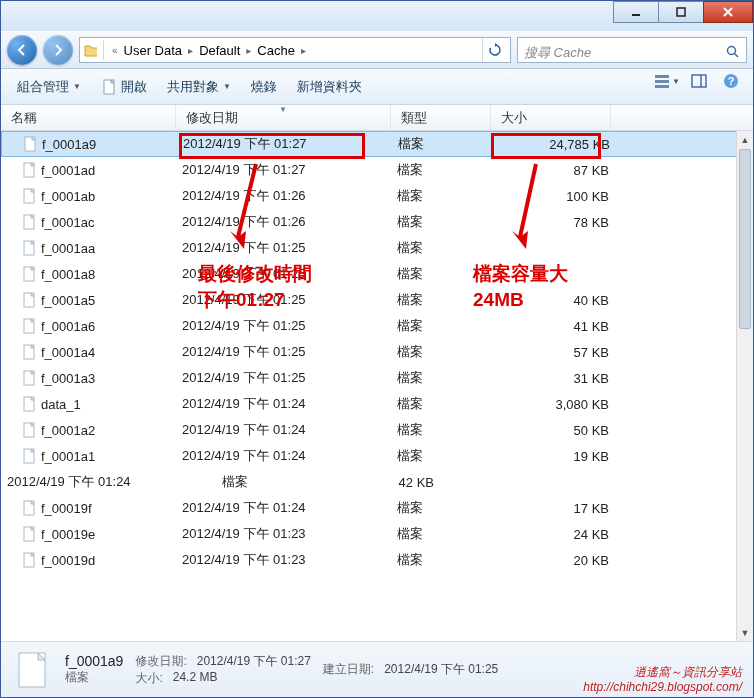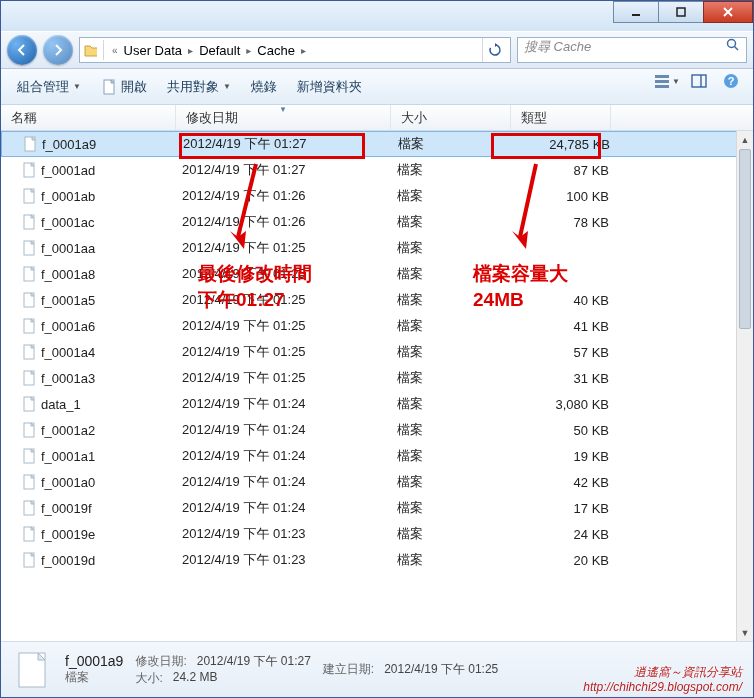--- a/index.html
+++ b/index.html
@@ -12,21 +12,21 @@
 .tb-btn.close { background: linear-gradient(#e67a6a,#c83b22); color: #fff; width: 50px; border-color: #8a2b1a; }
 .tb-btn svg { display: block; }
 
 .navbar { height: 38px; background: linear-gradient(#f4f8fc,#dfeaf6); border-top: 1px solid #fff; border-bottom: 1px solid #b9c8d8; display: flex; align-items: center; padding: 0 6px; gap: 6px; }
 .nav-circle { width: 30px; height: 30px; border-radius: 50%; background: radial-gradient(circle at 30% 30%, #6fb3f2, #1e5fa7); display: flex; align-items: center; justify-content: center; color: #fff; font-size: 14px; box-shadow: inset 0 1px 2px rgba(255,255,255,.5), 0 1px 2px rgba(0,0,0,.3); }
 .addr { flex: 1; height: 26px; background: #fff; border: 1px solid #9db4cc; display: flex; align-items: center; padding: 0 4px; font-size: 13px; }
 .addr .folder-icon { width: 20px; height: 20px; display: flex; align-items: center; justify-content: center; margin-right: 6px; border-right: 1px solid #d0d8e0; padding-right: 6px; }
 .addr .crumb { padding: 0 4px; cursor: default; }
 .addr .sep { color: #666; padding: 0 2px; font-size: 10px; }
 .addr .refresh { margin-left: auto; width: 24px; height: 24px; display: flex; align-items: center; justify-content: center; border-left: 1px solid #d0d8e0; color: #2a5a9a; }
-.search { width: 230px; height: 26px; background: #fff; border: 1px solid #9db4cc; display: flex; align-items: flex-start; padding: 0 6px; color: #888; font-style: italic; font-size: 13px; }
+.search { width: 230px; height: 26px; background: #fff; border: 1px solid #9db4cc; display: flex; align-items: flex-end; padding: 0 6px; color: #888; font-style: italic; font-size: 13px; }
 .search .mag { margin-left: auto; color: #3a6aa8; font-style: normal; }
 
 .toolbar { height: 36px; background: linear-gradient(#f7fbff,#e3eef8); border-bottom: 1px solid #c9d6e4; display: flex; padding: 0 8px; font-size: 13px; gap: 4px; }
 .tbitem { padding: 4px 8px; display: flex; align-items: center; gap: 4px; color: #1a3a5a; cursor: default; }
 .tbitem .drop { font-size: 8px; color: #555; }
 .spacer { flex: 1; }
 .tb-icon { width: 28px; height: 24px; display: flex; align-items: center; justify-content: center; color: #2a5a9a; }
 .tb-icon .drop { font-size: 8px; margin-left: 2px; color: #555; }
 
 .columns { height: 26px; background: linear-gradient(#fdfefe,#eef3f8); border-bottom: 1px solid #d4dde7; display: flex; font-size: 13px; color: #333; }
@@ -178,26 +178,26 @@
   </div>
 
   <div class="columns">
     <div class="col name">
         <span>名稱</span>
       </div>
     <div class="col date">
         <span class="sort-arrow">▾</span>
         <span>修改日期</span>
       </div>
+    <div class="col type">
+        <span>類型</span>
+      </div>
     <div class="col size">
         <span>大小</span>
       </div>
-    <div class="col type">
-        <span>類型</span>
-      </div>
   </div>
 
   <div class="filearea" id="filelist">
 
     <div class="row selected">
         <div class="cell name">
           <svg class="file-icon" width="16" height="16">
             <rect x="3" y="1" width="10" height="14" fill="#fff" stroke="#a8b8c8"></rect>
             <path d="M10 1 l3 3 h-3 z" fill="#e0e8f0" stroke="#a8b8c8"></path>
           </svg>
@@ -345,27 +345,20 @@
             <rect x="3" y="1" width="10" height="14" fill="#fff" stroke="#a8b8c8"></rect>
             <path d="M10 1 l3 3 h-3 z" fill="#e0e8f0" stroke="#a8b8c8"></path>
           </svg>
           <span>f_0001a1</span>
         </div>
         <div class="cell date">2012/4/19 下午 01:24</div>
         <div class="cell type">檔案</div>
         <div class="cell size">19 KB</div>
       </div>
       <div class="row">
-        <div class="cell name">
-          <svg class="file-icon" width="16" height="16">
-            <rect x="3" y="1" width="10" height="14" fill="#fff" stroke="#a8b8c8"></rect>
-            <path d="M10 1 l3 3 h-3 z" fill="#e0e8f0" stroke="#a8b8c8"></path>
-          </svg>
-          <span>f_0001a0</span>
-        </div>
         <div class="cell date">2012/4/19 下午 01:24</div>
         <div class="cell type">檔案</div>
         <div class="cell size">42 KB</div>
       </div>
       <div class="row">
         <div class="cell name">
           <svg class="file-icon" width="16" height="16">
             <rect x="3" y="1" width="10" height="14" fill="#fff" stroke="#a8b8c8"></rect>
             <path d="M10 1 l3 3 h-3 z" fill="#e0e8f0" stroke="#a8b8c8"></path>
           </svg>

